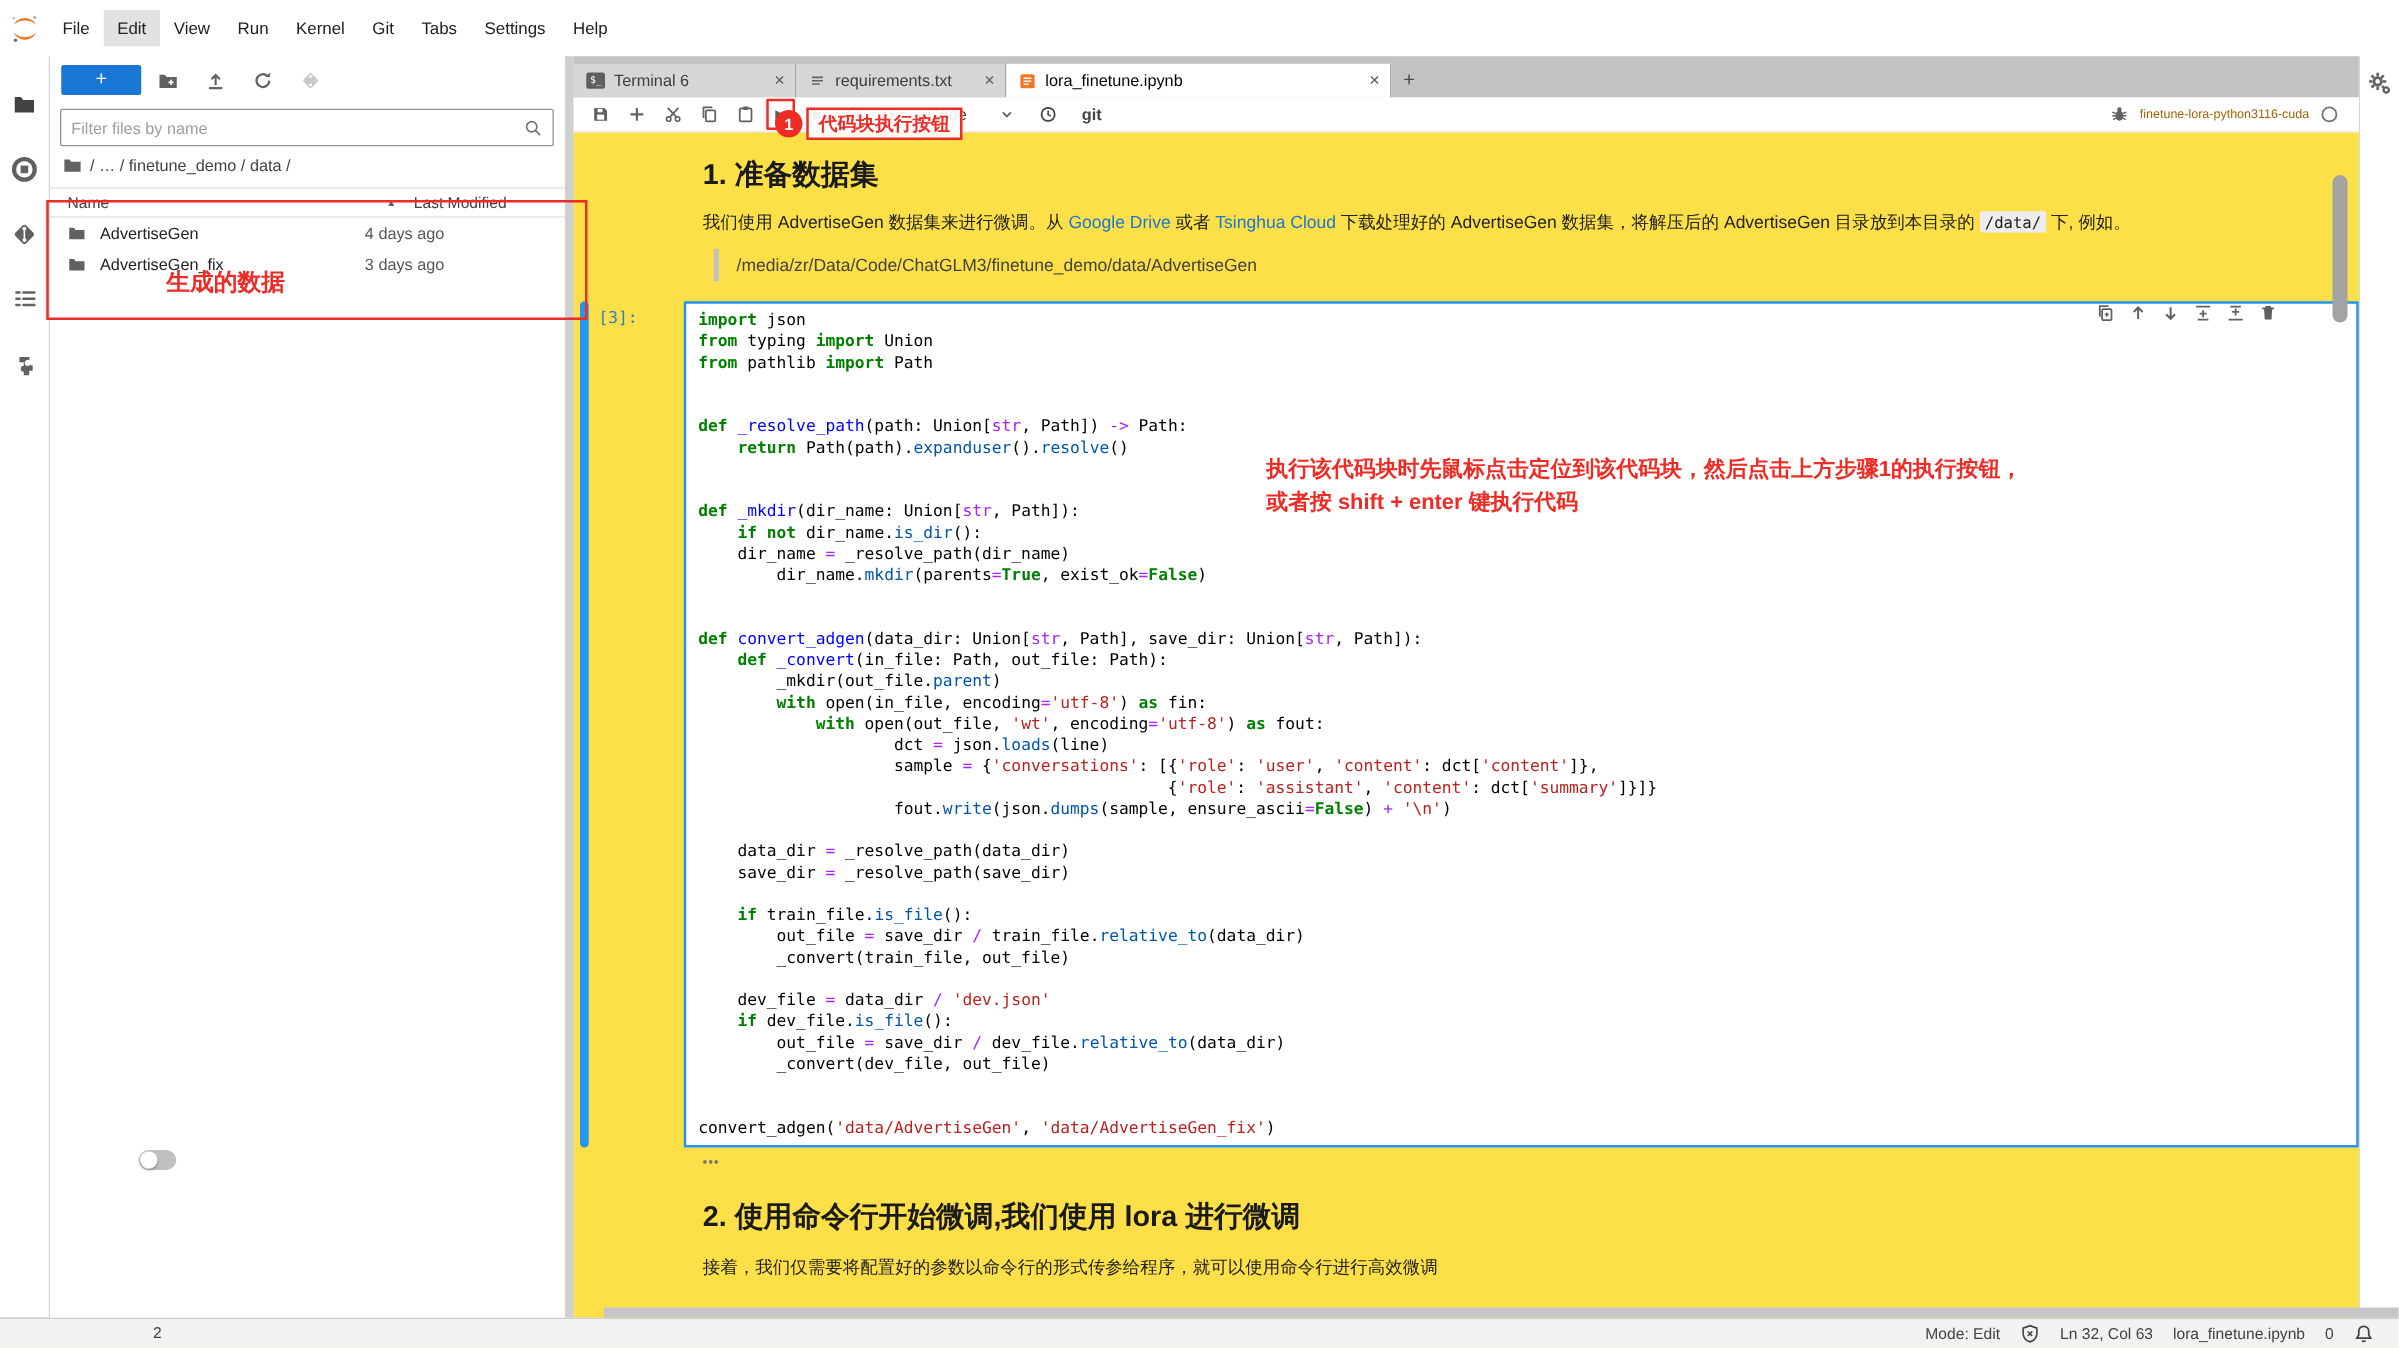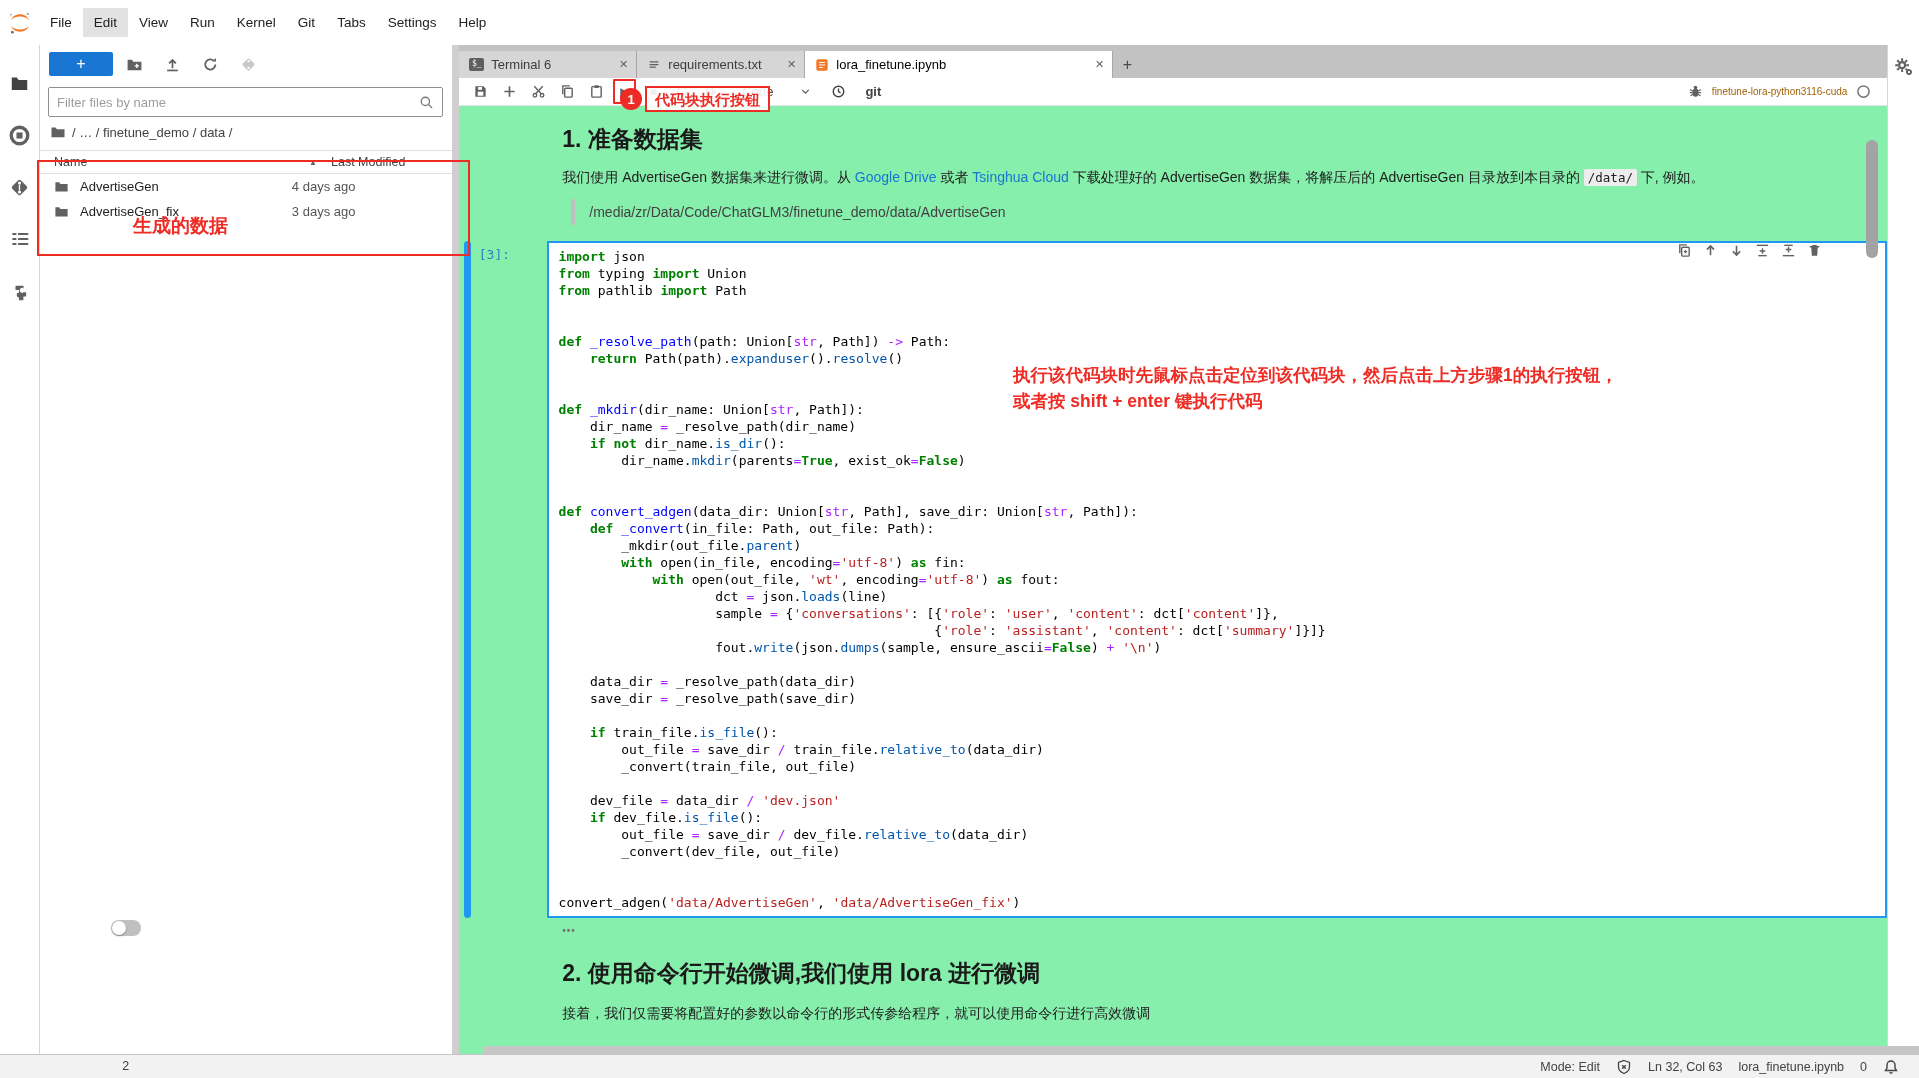--- a/index.html
+++ b/index.html
@@ -54,21 +54,21 @@
 
   #nb-toolbar { height:28px; background:#fff; border-bottom:1px solid #e4e4e4; display:flex; align-items:center; padding-left:9px; flex:0 0 auto; }
   .tb-btn { width:24px; height:24px; display:flex; align-items:center; justify-content:center; border:none; background:none; color:#616161; margin-right:5px; }
   .tb-btn.glyph { font-size:12px; }
   #run-btn { border:2px solid var(--annotation-red,#ee2b24); border-radius:1px; width:23px; height:25px; }
   #celltype { display:flex; align-items:center; font-size:13px; color:#424242; margin:0 4px 0 14px; gap:26px; }
   #git-label { font-size:13px; font-weight:bold; color:#424242; margin-left:10px; }
   #tb-right { margin-left:auto; display:flex; align-items:center; gap:9px; padding-right:16px; }
   #kernel-name { font-size:10px; color:#a16207; }
 
-  #nb-content { flex:1 1 auto; background:#86efac; overflow:hidden; position:relative; }
+  #nb-content { flex:1 1 auto; background:#fde047; overflow:hidden; position:relative; }
   #md-h1 { margin:18px 0 0 103px; font-size:23px; font-weight:bold; color:#1a1a1a; }
   #md-p1 { margin:14px 0 0 103px; font-size:14px; color:#212121; }
   #md-p1 a { color:var(--link-blue,#1976d2); text-decoration:none; }
   .inline-code { font-family:"DejaVu Sans Mono",monospace; font-size:12.5px; background:#ededed; padding:1px 4px; border-radius:2px; }
   #md-bq { margin:12px 0 0 112px; border-left:4px solid #c0c0c0; padding:5px 0 5px 14px; font-size:14px; color:#424242; }
   #cell { display:flex; margin:16px 0 0 5px; }
   #collapser { width:7px; background:var(--cell-border-blue,#2196f3); border-radius:4px; }
   #prompt { width:81px; padding:6px 0 0 8px; font-family:"DejaVu Sans Mono",monospace; font-size:13px; color:var(--prompt-blue,#307fc1); }
   #cellbox { width:1443px; border:2px solid var(--cell-border-blue,#2196f3); border-radius:1px; background:#fff; }
   #code { padding:5px 10px; font-family:"DejaVu Sans Mono",monospace; font-size:13px; line-height:17px; color:#000; }
@@ -353,22 +353,22 @@
                 <div class="cl"><span class="tk-k">import</span><span class="tk-n"> json</span></div>
                 <div class="cl"><span class="tk-k">from</span><span class="tk-n"> typing </span><span class="tk-k">import</span><span class="tk-n"> Union</span></div>
                 <div class="cl"><span class="tk-k">from</span><span class="tk-n"> pathlib </span><span class="tk-k">import</span><span class="tk-n"> Path</span></div>
                 <div class="cl">&nbsp;</div>
                 <div class="cl">&nbsp;</div>
                 <div class="cl"><span class="tk-k">def</span><span class="tk-n"> </span><span class="tk-d">_resolve_path</span><span class="tk-n">(path: Union[</span><span class="tk-b">str</span><span class="tk-n">, Path]) </span><span class="tk-o">-&gt;</span><span class="tk-n"> Path:</span></div>
                 <div class="cl"><span class="tk-n">    </span><span class="tk-k">return</span><span class="tk-n"> Path(path).</span><span class="tk-p">expanduser</span><span class="tk-n">().</span><span class="tk-p">resolve</span><span class="tk-n">()</span></div>
                 <div class="cl">&nbsp;</div>
                 <div class="cl">&nbsp;</div>
                 <div class="cl"><span class="tk-k">def</span><span class="tk-n"> </span><span class="tk-d">_mkdir</span><span class="tk-n">(dir_name: Union[</span><span class="tk-b">str</span><span class="tk-n">, Path]):</span></div>
+                <div class="cl"><span class="tk-n">    </span><span class="tk-k">if</span><span class="tk-n"> </span><span class="tk-k">not</span><span class="tk-n"> dir_name.</span><span class="tk-p">is_dir</span><span class="tk-n">():</span></div>
                 <div class="cl"><span class="tk-n">    dir_name </span><span class="tk-o">=</span><span class="tk-n"> _resolve_path(dir_name)</span></div>
-                <div class="cl"><span class="tk-n">    </span><span class="tk-k">if</span><span class="tk-n"> </span><span class="tk-k">not</span><span class="tk-n"> dir_name.</span><span class="tk-p">is_dir</span><span class="tk-n">():</span></div>
                 <div class="cl"><span class="tk-n">        dir_name.</span><span class="tk-p">mkdir</span><span class="tk-n">(parents</span><span class="tk-o">=</span><span class="tk-t">True</span><span class="tk-n">, exist_ok</span><span class="tk-o">=</span><span class="tk-t">False</span><span class="tk-n">)</span></div>
                 <div class="cl">&nbsp;</div>
                 <div class="cl">&nbsp;</div>
                 <div class="cl"><span class="tk-k">def</span><span class="tk-n"> </span><span class="tk-d">convert_adgen</span><span class="tk-n">(data_dir: Union[</span><span class="tk-b">str</span><span class="tk-n">, Path], save_dir: Union[</span><span class="tk-b">str</span><span class="tk-n">, Path]):</span></div>
                 <div class="cl"><span class="tk-n">    </span><span class="tk-k">def</span><span class="tk-n"> </span><span class="tk-d">_convert</span><span class="tk-n">(in_file: Path, out_file: Path):</span></div>
                 <div class="cl"><span class="tk-n">        _mkdir(out_file.</span><span class="tk-p">parent</span><span class="tk-n">)</span></div>
                 <div class="cl"><span class="tk-n">        </span><span class="tk-k">with</span><span class="tk-n"> open(in_file, encoding</span><span class="tk-o">=</span><span class="tk-s">'utf-8'</span><span class="tk-n">) </span><span class="tk-k">as</span><span class="tk-n"> fin:</span></div>
                 <div class="cl"><span class="tk-n">            </span><span class="tk-k">with</span><span class="tk-n"> open(out_file, </span><span class="tk-s">'wt'</span><span class="tk-n">, encoding</span><span class="tk-o">=</span><span class="tk-s">'utf-8'</span><span class="tk-n">) </span><span class="tk-k">as</span><span class="tk-n"> fout:</span></div>
                 <div class="cl"><span class="tk-n">                    dct </span><span class="tk-o">=</span><span class="tk-n"> json.</span><span class="tk-p">loads</span><span class="tk-n">(line)</span></div>
                 <div class="cl"><span class="tk-n">                    sample </span><span class="tk-o">=</span><span class="tk-n"> {</span><span class="tk-s">'conversations'</span><span class="tk-n">: [{</span><span class="tk-s">'role'</span><span class="tk-n">: </span><span class="tk-s">'user'</span><span class="tk-n">, </span><span class="tk-s">'content'</span><span class="tk-n">: dct[</span><span class="tk-s">'content'</span><span class="tk-n">]},</span></div>

